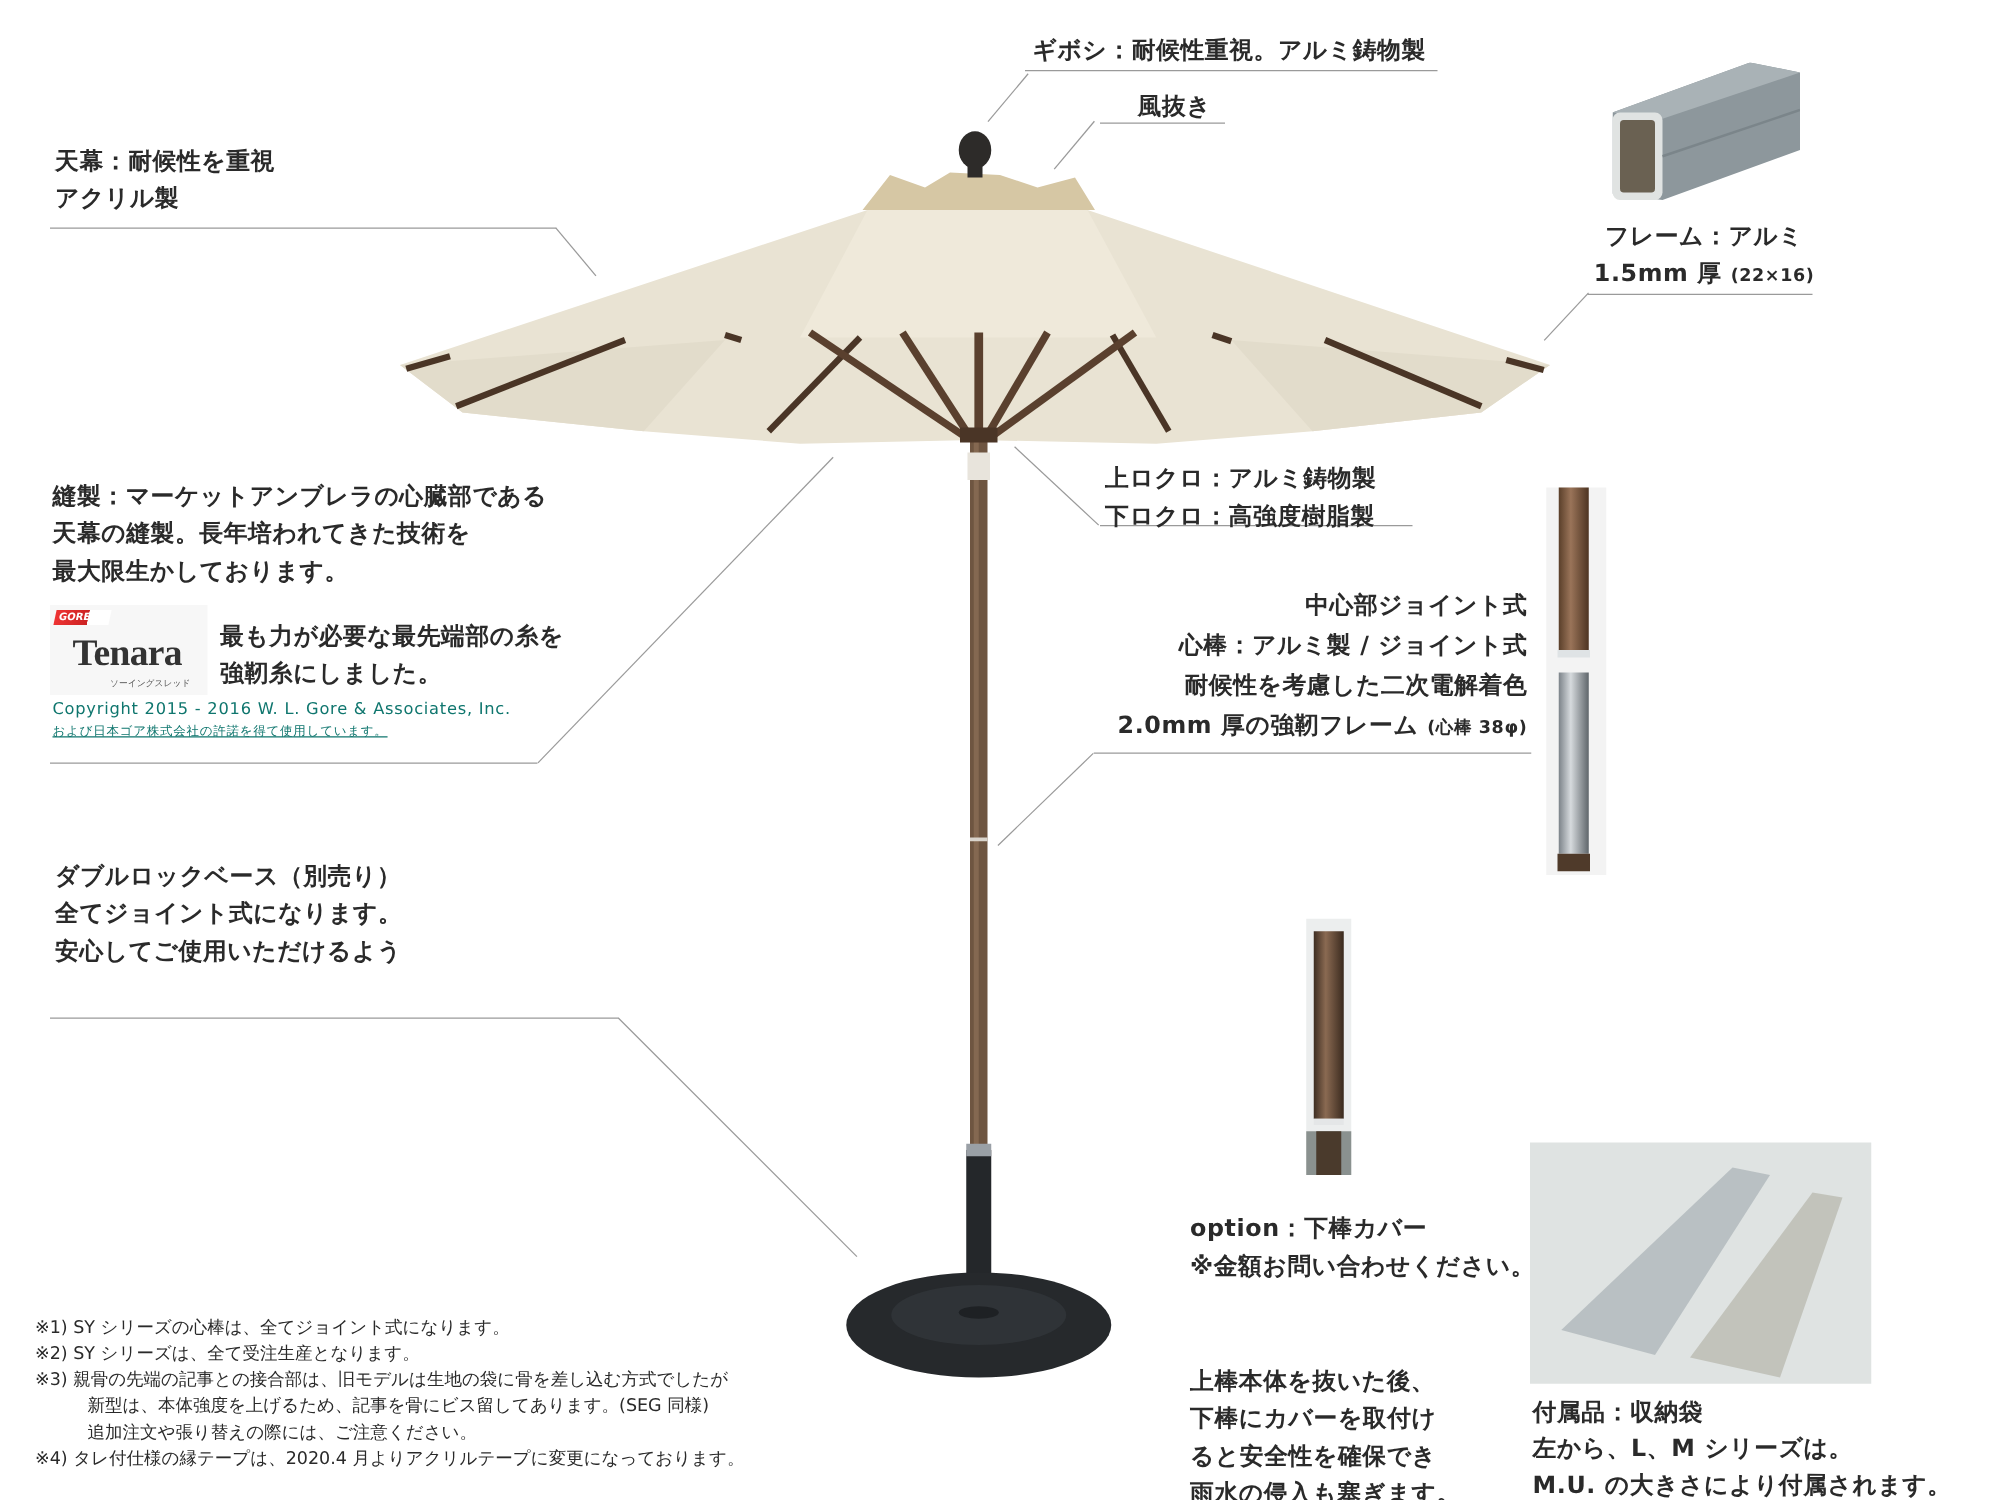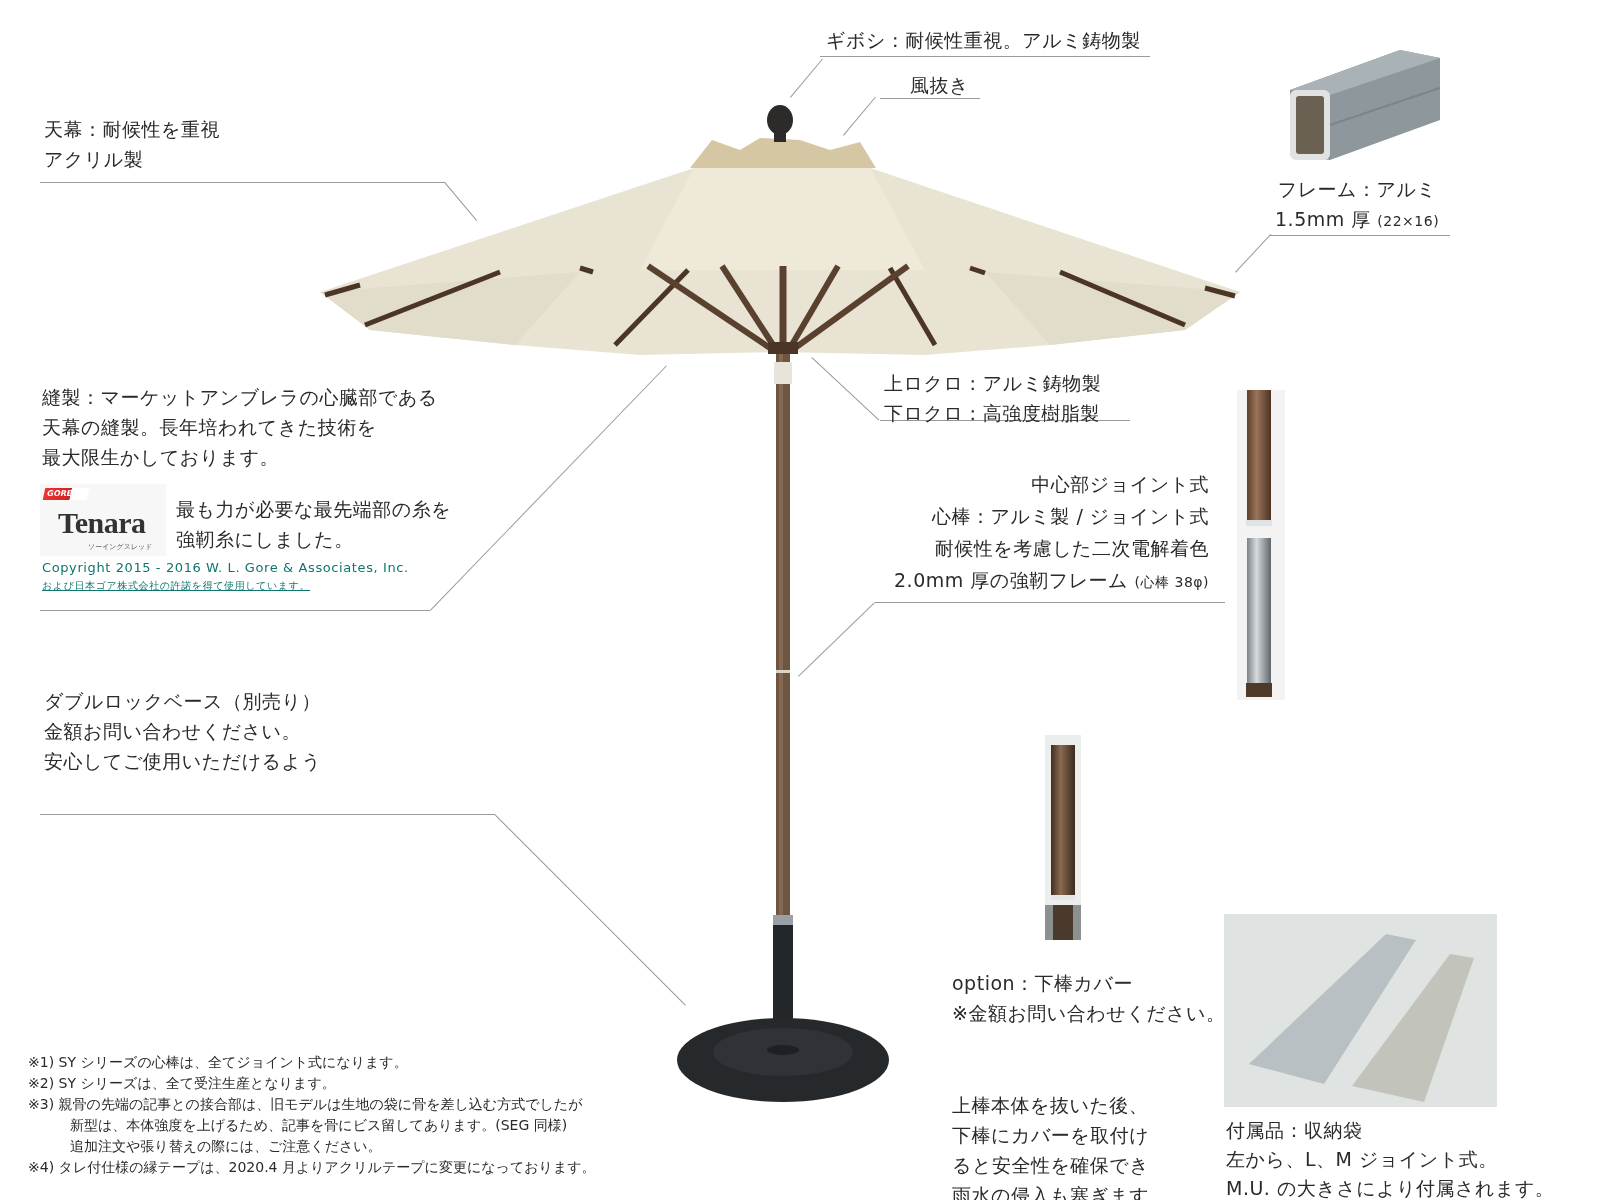--- a/index.html
+++ b/index.html
@@ -1,19 +1,19 @@
 <!DOCTYPE html>
 <html><head>
 <meta charset="utf-8">
 <style>
   * { margin: 0; padding: 0; box-sizing: border-box; }
   html, body { width: 1600px; height: 1200px; background: #ffffff; overflow: hidden; }
   body { position: relative; font-family: "DejaVu Sans", "Liberation Sans", sans-serif; color: #2a2a2a; }
   .abs { position: absolute; }
-  .label { font-size: 19px; line-height: 30px; white-space: nowrap; letter-spacing: 0.5px; }
+  .label { font-size: 19px; line-height: 30px; white-space: nowrap; letter-spacing: 0.5px; font-weight: bold; }
   .label .line { display: block; }
   .small { font-size: 14px; }
   .leader { position: absolute; background: #9a9a9a; height: 1px; transform-origin: 0 0; }
   .hline { position: absolute; height: 1px; background: #9a9a9a; }
   .notes { font-size: 14px; line-height: 21px; white-space: nowrap; }
   .notes .indent { padding-left: 42px; }
   .copyright { font-size: 13px; line-height: 18px; color: #0f766e; letter-spacing: 0.6px; white-space: nowrap; }
   .tenara-logo { position: absolute; left: 40px; top: 484px; width: 126px; height: 72px; background: #f7f7f7; }
   .tenara-word { position: absolute; left: 18px; top: 22px; font-family: Liberation Serif, serif; font-weight: bold; font-size: 30px; color: #333; letter-spacing: -0.5px; }
   .tenara-sub { position: absolute; left: 48px; top: 58px; font-size: 7px; color: #555; }
@@ -151,39 +151,39 @@
 
 <div class="abs label" style="left:894px;top:468px;line-height:32px;text-align:right;">
   <span class="line">中心部ジョイント式</span>
   <span class="line">心棒：アルミ製 / ジョイント式</span>
   <span class="line">耐候性を考慮した二次電解着色</span>
   <span class="line"><span>2.0mm 厚の強靭フレーム</span> <span class="small">(心棒 38φ)</span></span>
 </div>
 
 <div class="abs label" style="left:44px;top:686px;">
   <span class="line">ダブルロックベース（別売り）</span>
-  <span class="line">金額お問い合わせください。</span>
+  <span class="line">全てジョイント式になります。</span>
   <span class="line">安心してご使用いただけるよう</span>
 </div>
 
 <div class="abs label" style="left:952px;top:968px;">
   <span class="line">option：下棒カバー</span>
   <span class="line">※金額お問い合わせください。</span>
 </div>
 
 <div class="abs label" style="left:952px;top:1090px;">
   <span class="line">上棒本体を抜いた後、</span>
   <span class="line">下棒にカバーを取付け</span>
   <span class="line">ると安全性を確保でき</span>
   <span class="line">雨水の侵入も塞ぎます。</span>
 </div>
 
 <div class="abs label" style="left:1226px;top:1116px;line-height:29px;">
   <span class="line">付属品：収納袋</span>
-  <span class="line">左から、L、M ジョイント式。</span>
+  <span class="line">左から、L、M シリーズは。</span>
   <span class="line">M.U. の大きさにより付属されます。</span>
 </div>
 
 <div class="abs notes" style="left:28px;top:1052px;">
   <div><span>※1)</span> <span>SY シリーズの心棒は、全てジョイント式になります。</span></div>
   <div><span>※2)</span> <span>SY シリーズは、全て受注生産となります。</span></div>
   <div><span>※3)</span> <span>親骨の先端の記事との接合部は、旧モデルは生地の袋に骨を差し込む方式でしたが</span></div>
   <div class="indent"><span>新型は、本体強度を上げるため、記事を骨にビス留してあります。(SEG 同様)</span></div>
   <div class="indent"><span>追加注文や張り替えの際には、ご注意ください。</span></div>
   <div><span>※4)</span> <span>タレ付仕様の縁テープは、2020.4 月よりアクリルテープに変更になっております。</span></div>

